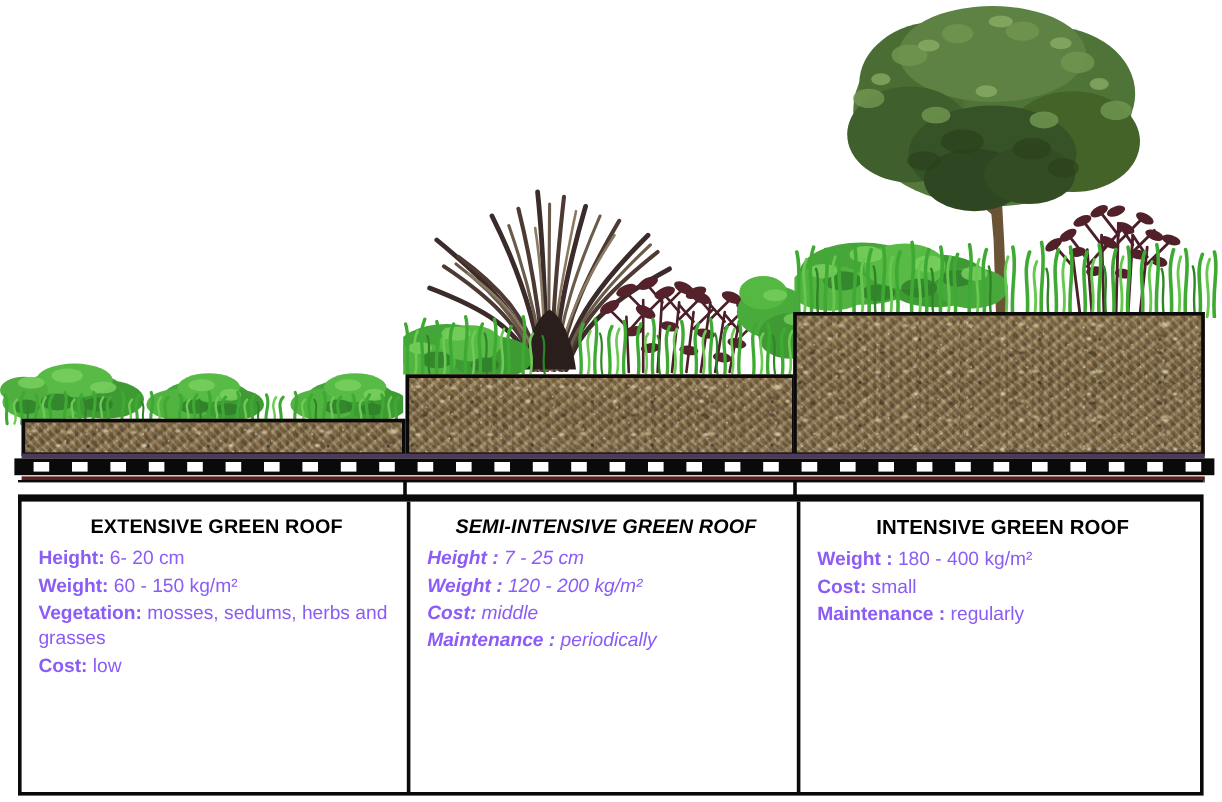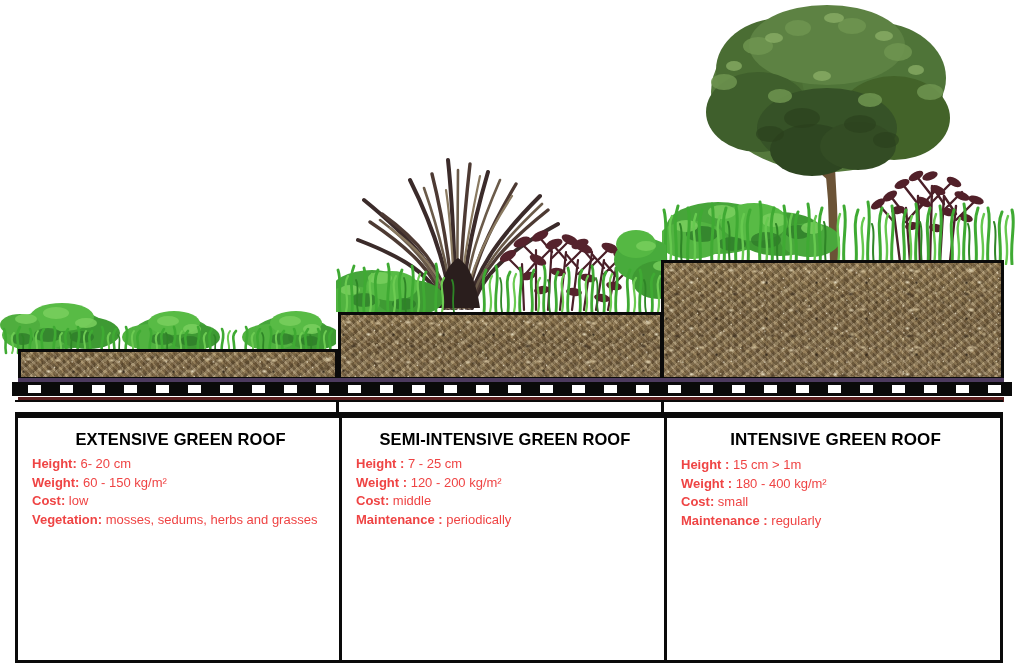--- a/index.html
+++ b/index.html
@@ -138,39 +138,39 @@
     background: #ffffff;
   }
   .panel {
     box-sizing: border-box;
     padding: 8px 10px 6px 14px;
     display: flex;
     flex-direction: column;
   }
   .panel + .panel { border-left: 3px solid #0a0a0a; }
   .panel-1 { width: 321px; }
-  .panel-2 { width: 325px; }
+  .panel-2 { width: 325px; font-style: italic; }
   .panel-3 { width: 336px; }
 
   .panel-title {
     text-align: center;
     font-weight: bold;
     font-size: 16.5px;
     letter-spacing: 0.1px;
     color: #000;
     margin: 4px 0 6px 0;
     white-space: nowrap;
   }
   .panel-3 .panel-title { font-size: 17px; }
 
   .spec-list {
     display: block;
-    font-size: 13px;
+    font-size: 16px;
     line-height: 1.36;
-    color: #ef4444;
+    color: #8b5cf6;
   }
   .spec {
     margin: 0 0 1px 0;
   }
   .spec b { font-weight: bold; }
 </style>
 </head>
 <body>
 
 <div id="infographic">
@@ -618,39 +618,38 @@
     <div class="deck-divider" style="left:661px; top:400px; height:15px;"></div>
   </div>
 
   <div class="panels">
 
     <div class="panel panel-1">
       <div class="panel-title">EXTENSIVE GREEN ROOF</div>
       <div class="spec-list">
         <p class="spec"><b>Height</b><b>:</b><span> 6- 20 cm</span></p>
         <p class="spec"><b>Weight</b><b>:</b><span> 60 - 150 kg/m²</span></p>
+        <p class="spec"><b>Vegetation</b><b>:</b><span> mosses, sedums, herbs and grasses</span></p>
         <p class="spec"><b>Cost</b><b>:</b><span> low</span></p>
-        <p class="spec"><b>Vegetation</b><b>:</b><span> mosses, sedums, herbs and grasses</span></p>
       </div>
     </div>
 
     <div class="panel panel-2">
       <div class="panel-title">SEMI-INTENSIVE GREEN ROOF</div>
       <div class="spec-list">
         <p class="spec"><b>Height</b><b> :</b><span> 7 - 25 cm</span></p>
         <p class="spec"><b>Weight</b><b> :</b><span> 120 - 200 kg/m²</span></p>
         <p class="spec"><b>Cost</b><b>:</b><span> middle</span></p>
         <p class="spec"><b>Maintenance</b><b> :</b><span> periodically</span></p>
       </div>
     </div>
 
     <div class="panel panel-3">
       <div class="panel-title">INTENSIVE GREEN ROOF</div>
       <div class="spec-list">
-        <p class="spec"><b>Height</b><b> :</b><span> 15 cm  &gt; 1m</span></p>
         <p class="spec"><b>Weight</b><b> :</b><span> 180 - 400 kg/m²</span></p>
         <p class="spec"><b>Cost</b><b>:</b><span> small</span></p>
         <p class="spec"><b>Maintenance</b><b> :</b><span> regularly</span></p>
       </div>
     </div>
 
   </div>
 </div>
 
 </body></html>

